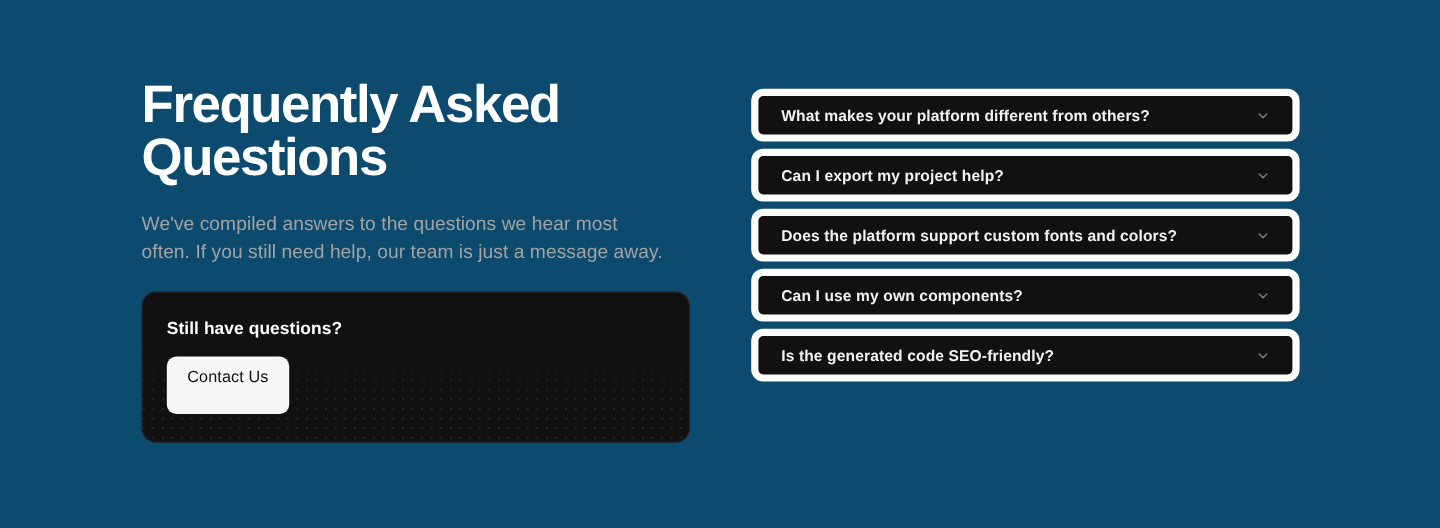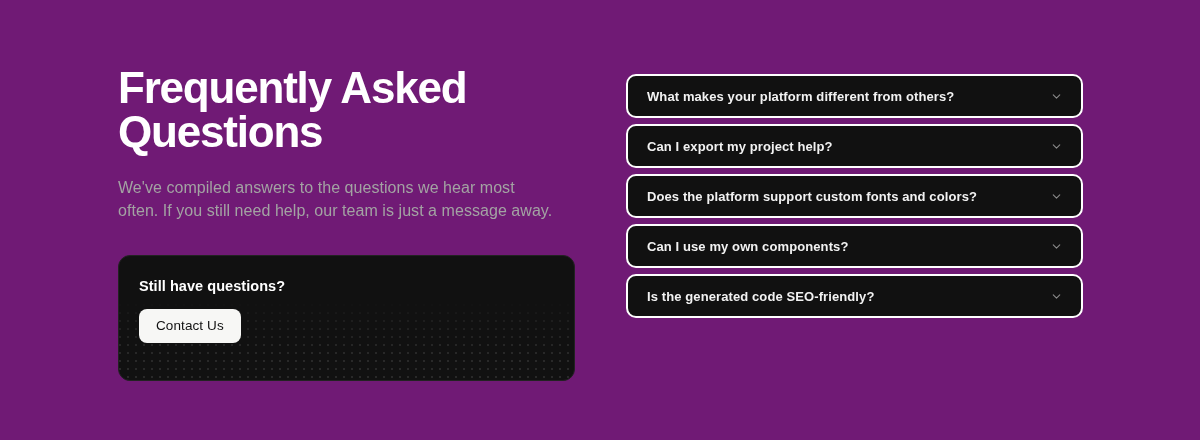--- a/index.html
+++ b/index.html
@@ -13,21 +13,21 @@
   body {
     background: #0a0a0a;
     font-family: "Liberation Sans", sans-serif;
     -webkit-font-smoothing: antialiased;
   }
 
   .page {
     position: relative;
     width: 1200px;
     height: 440px;
-    background: #701a75;
+    background: #0c4a6e;
   }
 
   
   .left-col {
     position: absolute;
     left: 118px;
     top: 66px;
     width: 458px;
   }
 
@@ -46,21 +46,21 @@
     line-height: 23px;
     color: #a3a3a3;
     letter-spacing: 0.05px;
     max-width: 440px;
   }
 
   
   .support-card {
     position: absolute;
     left: 118px;
-    top: 255px;
+    top: 243px;
     width: 457px;
     height: 126px;
     background: #111111;
     border: 1px solid #222222;
     border-radius: 12px;
     overflow: hidden;
   }
 
   .support-card-texture {
     position: absolute;
@@ -88,21 +88,21 @@
     margin-top: 12px;
     font-size: 13px;
     line-height: 18px;
     color: #9b9b9b;
     letter-spacing: 0.05px;
   }
 
   .contact-btn {
     display: inline-block;
     margin-top: 15px;
-    padding: 9px 17px 10px 17px;
+    padding: 9px 17px 24px 17px;
     background: #f7f7f5;
     color: #111111;
     font-size: 13.5px;
     font-weight: 500;
     font-family: "Liberation Sans", sans-serif;
     letter-spacing: 0.1px;
     border: none;
     border-radius: 8px;
     cursor: pointer;
   }
@@ -115,21 +115,21 @@
     width: 457px;
     display: flex;
     flex-direction: column;
     gap: 6px;
   }
 
   .faq-item {
     position: relative;
     height: 44px;
     background: #111111;
-    border: 2px solid #ffffff;
+    border: 6px solid #ffffff;
     border-radius: 10px;
     display: flex;
     align-items: center;
     justify-content: space-between;
     padding: 0 18px 0 19px;
     cursor: pointer;
   }
 
   .faq-question {
     font-size: 13px;

